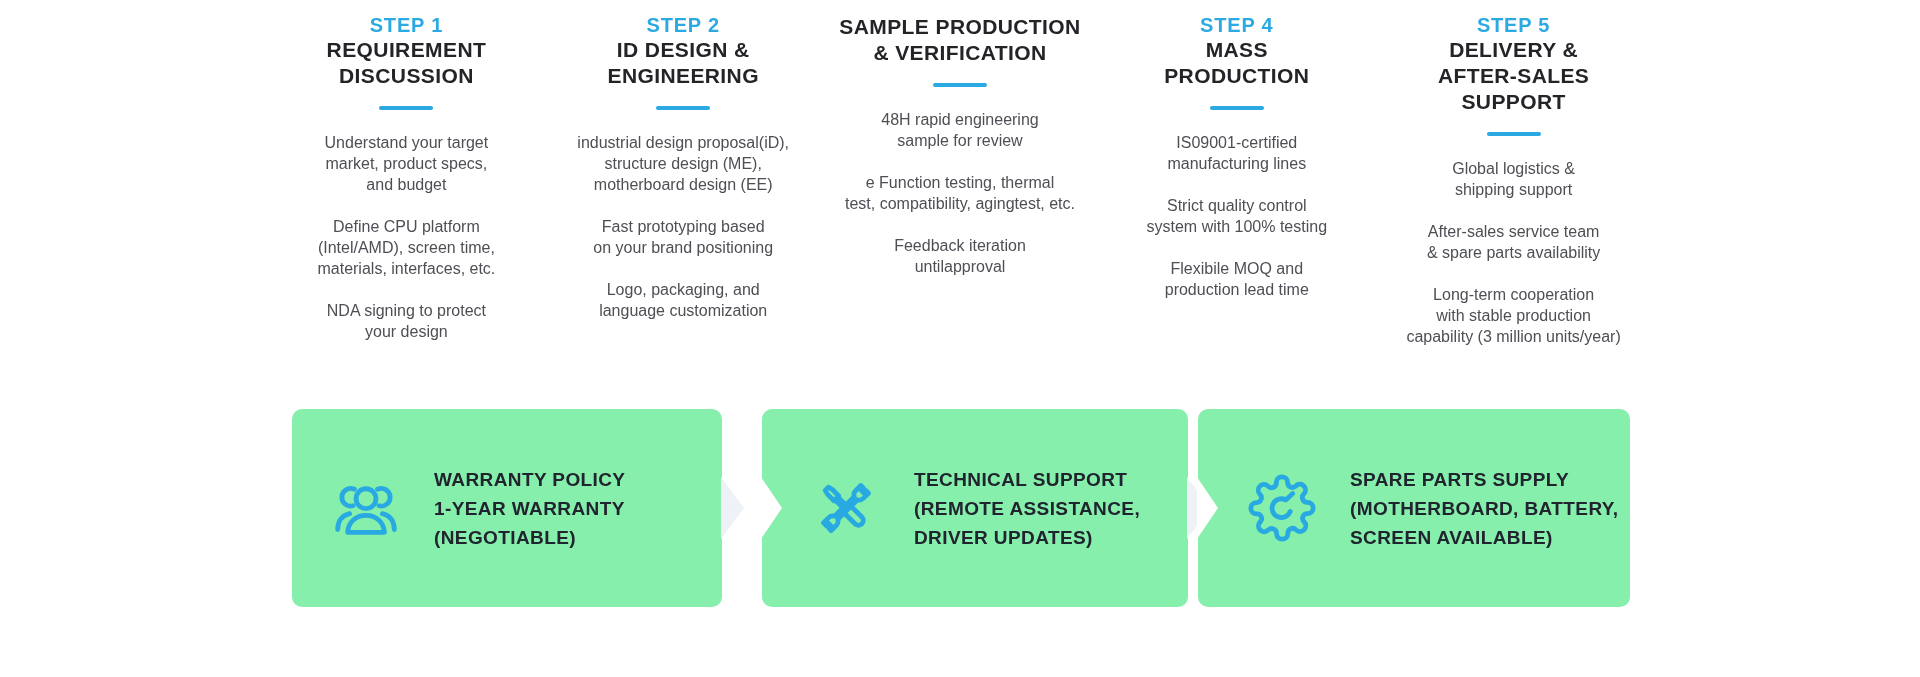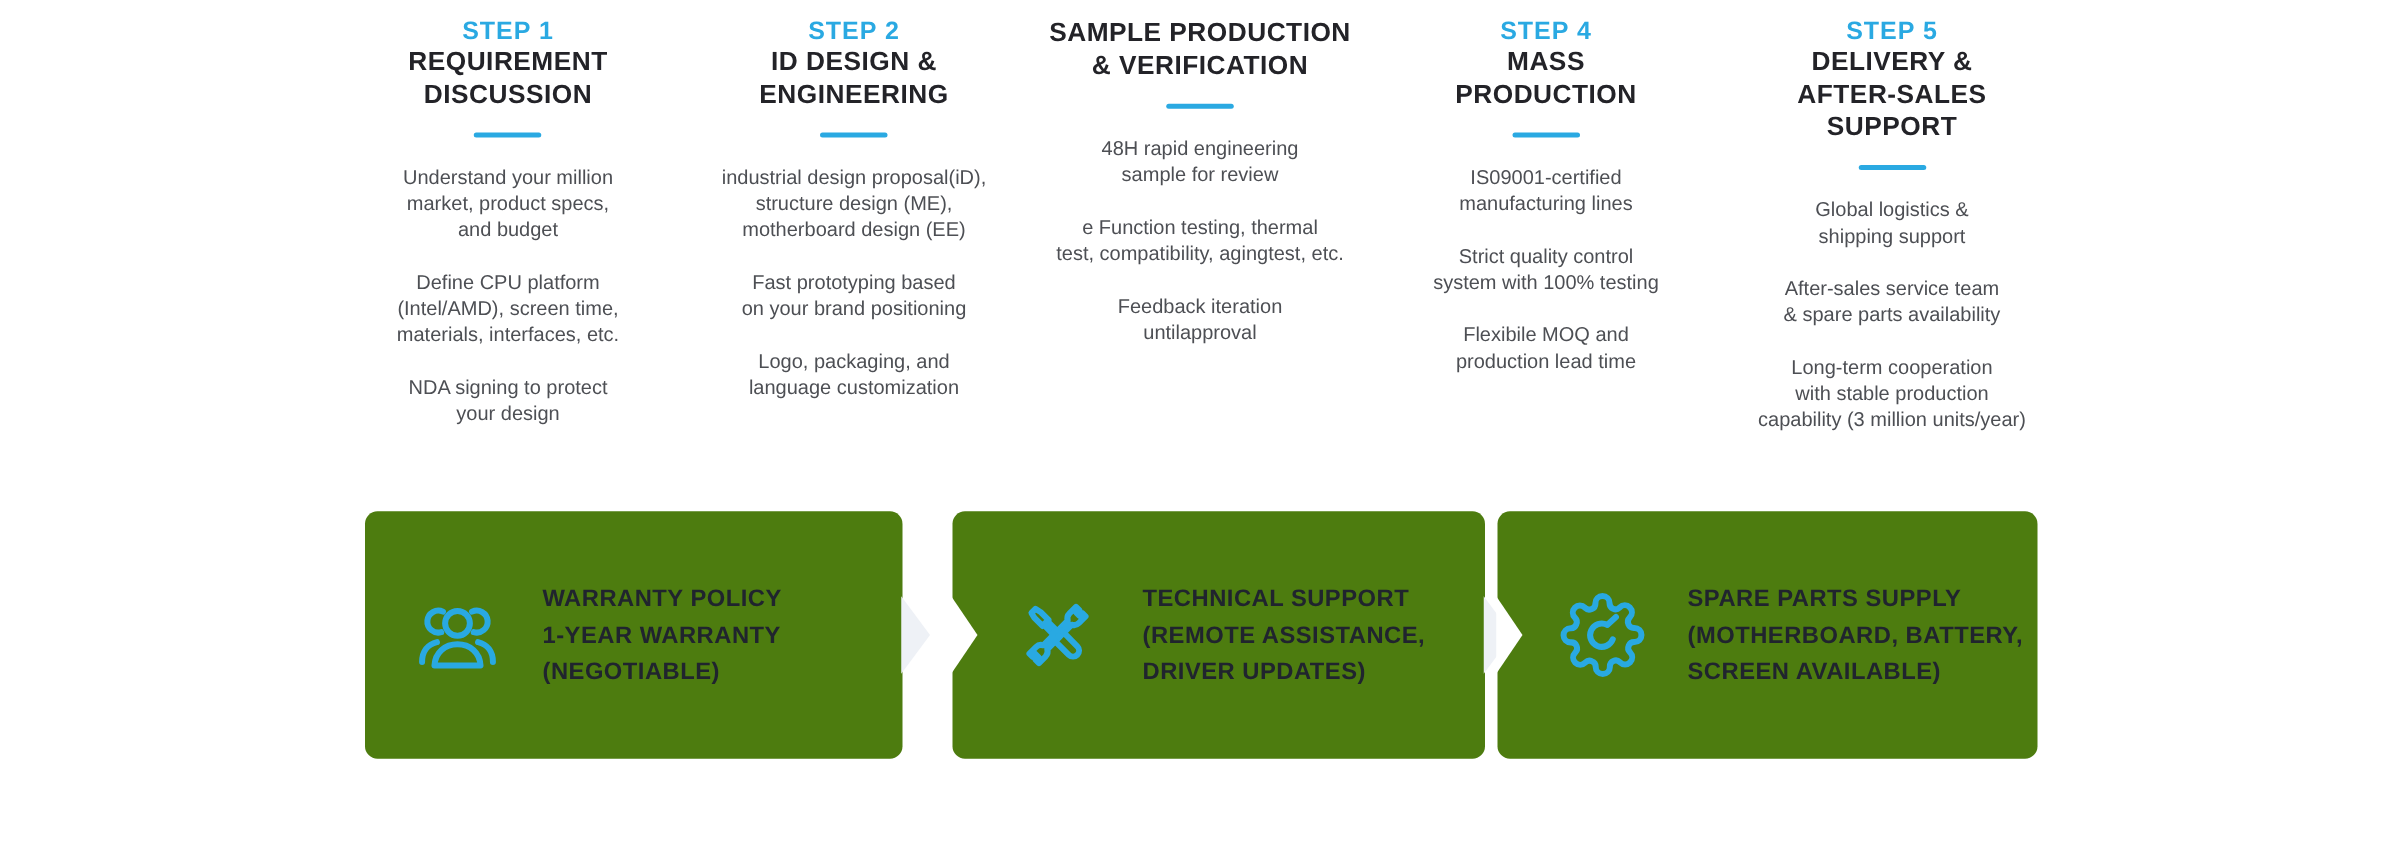--- a/index.html
+++ b/index.html
@@ -49,21 +49,21 @@
     line-height:21px;
     white-space:pre-line;
     margin-bottom:21px;
   }
 
   
   .card {
     position:absolute;
     top:409px;
     height:198px;
-    background:#4d7c0f;
+    background:#86efac;
     border-radius:10px;
     display:flex;
     align-items:center;
     padding-left:40px;
   }
   .card-1 { left:292px;  width:430px; }
   .card-2 { left:762px;  width:426px; }
   .card-3 { left:1198px; width:432px; }
 
   .arrow-out {
@@ -110,21 +110,21 @@
 </head>
 <body>
 
 <div class="steps-row">
 
   <div class="step-col">
     <div class="step-label">STEP 1</div>
     <div class="step-title">REQUIREMENT
 DISCUSSION</div>
     <div class="step-divider"></div>
-    <p class="step-paragraph">Understand your million
+    <p class="step-paragraph">Understand your target
 market, product specs,
 and budget</p>
     <p class="step-paragraph">Define CPU platform
 (Intel/AMD), screen time,
 materials, interfaces, etc.</p>
     <p class="step-paragraph">NDA signing to protect
 your design</p>
   </div>
 
   <div class="step-col">

